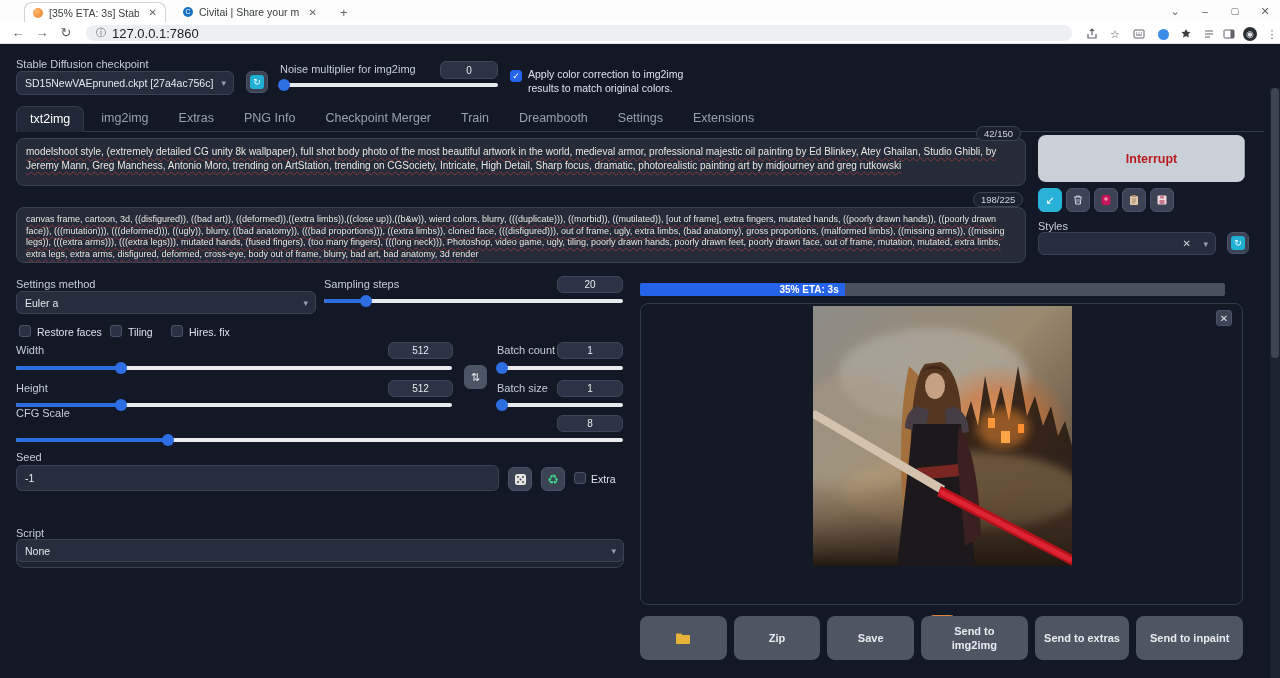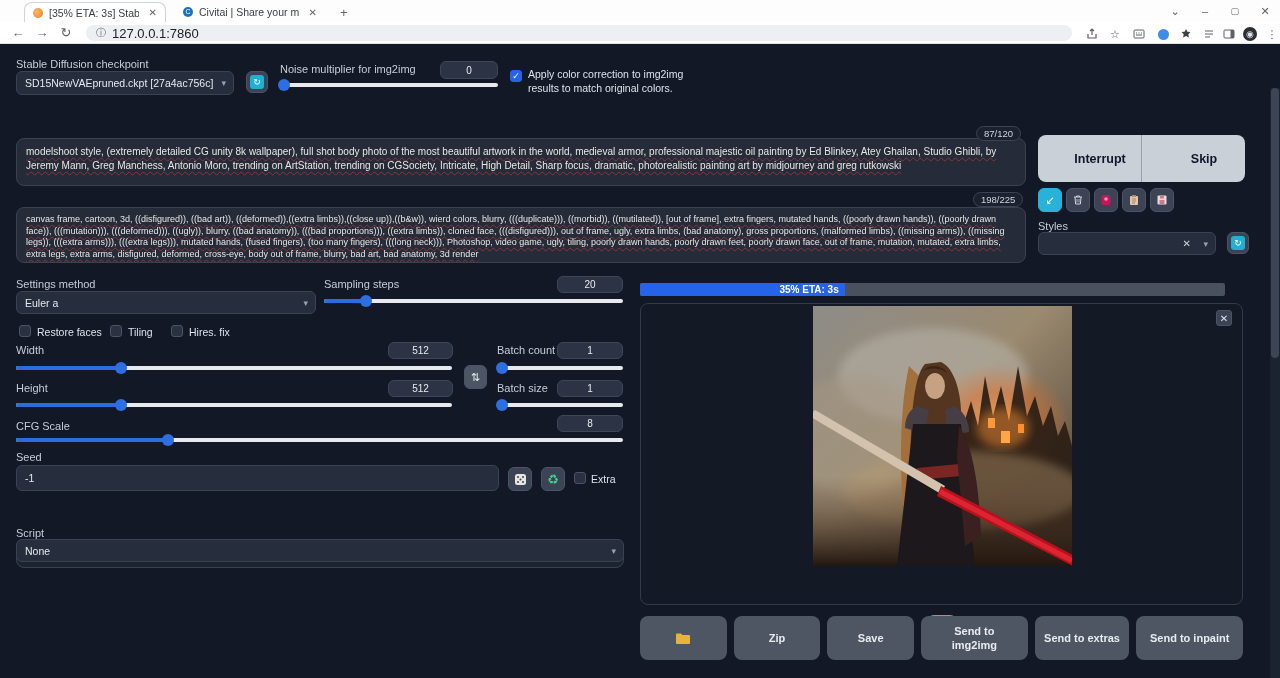--- a/index.html
+++ b/index.html
@@ -42,21 +42,21 @@
 
   .navtabs { position:absolute; left:16px; top:62px; width:1248px; height:26px; border-bottom:1px solid #323b4c; display:flex; gap:4px; font-size:12.5px; }
   .navtab { padding:5px 13px; color:#97a0b0; white-space:nowrap; }
   .navtab.active { background:#212938; border:1px solid #323b4c; border-bottom:1px solid #212938; border-radius:8px 8px 0 0; color:#ffffff; margin-bottom:-1px; }
 
   .promptbox { position:absolute; left:16px; background:#252b39; border:1px solid #3a4150; border-radius:8px; padding:6px 9px; color:#e8e6e2; overflow:hidden; }
   .spell { text-decoration-line:underline; text-decoration-style:wavy; text-decoration-color:rgba(205,60,60,.55); text-decoration-thickness:1px; text-underline-offset:2px; }
   .counter { position:absolute; background:#1b212e; border:1px solid #3c4454; border-radius:8px; font-size:9.5px; color:#ced4de; padding:1px 7px; z-index:3; }
 
   .bigbtn { position:absolute; background:#c9d0d8; border-radius:8px; display:flex; overflow:hidden; }
-  .bigbtn .half { flex:1; display:flex; align-items:center; justify-content:center; color:#0f172a; font-weight:bold; font-size:12.5px;margin-left:21px; }
+  .bigbtn .half { flex:1; display:flex; align-items:center; justify-content:center; color:#b91c1c; font-weight:bold; font-size:12.5px;margin-left:21px; }
   .bigbtn .div { width:1px; background:#98a0ab; }
 
   .graybtn { background:#4e5663; border-radius:8px; color:#e8ebf0; font-size:11px; font-weight:bold; display:flex; align-items:center; justify-content:center; text-align:center; line-height:1.3; }
 
   .progress { position:absolute; left:640px; top:283px; width:585px; height:13px; background:#49515f; border-radius:2px; overflow:hidden; }
   .progress .pfill { height:100%; background:#2563eb; display:flex; align-items:center; justify-content:flex-end; padding-right:6px; color:#fff; font-size:10px; font-weight:bold; white-space:nowrap; }
 
   .outpanel { position:absolute; left:640px; top:303px; width:603px; height:302px; background:#131925; border:1px solid #333b4a; border-radius:8px; }
   .closebtn { position:absolute; width:16px; height:16px; background:#3b4354; border:1px solid #4a5468; border-radius:3px; color:#dfe3ea; font-size:10px; display:flex; align-items:center; justify-content:center; }
   .thumb { position:absolute; left:927px; top:571px; width:30px; height:30px; border:2px solid #d9863c; border-radius:7px; overflow:hidden; background:#1a120c; }
@@ -152,22 +152,33 @@
     <div class="numbox" style="left:440px; top:17px; width:58px; height:18px;">0</div>
     <div class="slider" style="left:280px; top:35px; width:218px;">
       <div class="track"></div>
         <div class="fill" style="width:2%;"></div>
         <div class="knob" style="left:2%;"></div>
     </div>
 
     <div class="cbox checked" style="left:510px; top:26px;">✓</div>
     <div class="cblabel" style="left:528px; top:23px; width:186px; line-height:1.35;">Apply color correction to img2img results to match original colors.</div>
 
-
-    <div class="counter" style="left:976px; top:82px;">87/120</div>
+    <div class="navtabs">
+      <div class="navtab active">txt2img</div>
+      <div class="navtab">img2img</div>
+      <div class="navtab">Extras</div>
+      <div class="navtab">PNG Info</div>
+      <div class="navtab">Checkpoint Merger</div>
+      <div class="navtab">Train</div>
+      <div class="navtab">Dreambooth</div>
+      <div class="navtab">Settings</div>
+      <div class="navtab">Extensions</div>
+    </div>
+
+    <div class="counter" style="left:976px; top:82px;">42/150</div>
     <div class="promptbox spell" style="top:94px; width:1010px; height:48px; font-size:10px; line-height:14px;">modelshoot style, (extremely detailed CG unity 8k wallpaper), full shot body photo of the most beautiful artwork in the world, medieval armor, professional majestic oil painting by Ed Blinkey, Atey Ghailan, Studio Ghibli, by Jeremy Mann, Greg Manchess, Antonio Moro, trending on ArtStation, trending on CGSociety, Intricate, High Detail, Sharp focus, dramatic, photorealistic painting art by midjourney and greg rutkowski</div>
 
     <div class="counter" style="left:973px; top:148px;">198/225</div>
     <div class="promptbox spell" style="top:163px; width:1010px; height:56px; font-size:9px; line-height:11.5px;">canvas frame, cartoon, 3d, ((disfigured)), ((bad art)), ((deformed)),((extra limbs)),((close up)),((b&amp;w)), wierd colors, blurry, (((duplicate))), ((morbid)), ((mutilated)), [out of frame], extra fingers, mutated hands, ((poorly drawn hands)), ((poorly drawn face)), (((mutation))), (((deformed))), ((ugly)), blurry, ((bad anatomy)), (((bad proportions))), ((extra limbs)), cloned face, (((disfigured))), out of frame, ugly, extra limbs, (bad anatomy), gross proportions, (malformed limbs), ((missing arms)), ((missing legs)), (((extra arms))), (((extra legs))), mutated hands, (fused fingers), (too many fingers), (((long neck))), Photoshop, video game, ugly, tiling, poorly drawn hands, poorly drawn feet, poorly drawn face, out of frame, mutation, mutated, extra limbs, extra legs, extra arms, disfigured, deformed, cross-eye, body out of frame, blurry, bad art, bad anatomy, 3d render</div>
 
     <div class="lbl" style="left:16px; top:234px;">Settings method</div>
     <div class="dd" style="left:16px; top:247px; width:300px; height:23px;">
       <span>Euler a</span>
       <span class="caret">▾</span>
     </div>
@@ -216,21 +227,21 @@
     </div>
 
     <div class="lbl" style="left:497px; top:338px;">Batch size</div>
     <div class="numbox" style="left:557px; top:336px; width:66px; height:17px;">1</div>
     <div class="slider" style="left:497px; top:355px; width:126px;">
       <div class="track"></div>
         <div class="fill" style="width:4%;"></div>
         <div class="knob" style="left:4%;"></div>
     </div>
 
-    <div class="lbl" style="left:16px; top:376px;">CFG Scale</div>
+    <div class="lbl" style="left:16px; top:363px;">CFG Scale</div>
     <div class="numbox" style="left:557px; top:371px; width:66px; height:17px;">8</div>
     <div class="slider" style="left:16px; top:390px; width:607px;">
       <div class="track"></div>
         <div class="fill" style="width:25%;"></div>
         <div class="knob" style="left:25%;"></div>
     </div>
 
     <div class="lbl" style="left:16px; top:407px;">Seed</div>
     <div class="dd" style="left:16px; top:421px; width:483px; height:26px;">
       <span>-1</span>
@@ -258,21 +269,20 @@
 
     <div class="lbl" style="left:16px; top:483px;">Script</div>
     <div class="dd" style="left:16px; top:495px; width:608px; height:23px;">
       <span>None</span>
       <span class="caret">▾</span>
     </div>
 
     <div class="bigbtn" style="left:1038px; top:91px; width:207px; height:47px;">
       <div class="half">Interrupt</div>
       <div class="div"></div>
-      <div class="half">Skip</div>
     </div>
 
     <div class="iconbtn" style="left:1038px; top:144px; width:24px; height:24px; background:#28b2d7; border-color:#28b2d7;">
       <span style="color:#fff; font-size:11px;">↙</span>
     </div>
     <div class="iconbtn" style="left:1066px; top:144px; width:24px; height:24px;">
       <svg width="12" height="12" viewBox="0 0 12 12">
           <path d="M2 3h8M4.5 3V2h3v1M3 3l.6 7h4.8L9 3" fill="none" stroke="#cfd4dd" stroke-width="1"></path>
           <path d="M5 5v3.5M7 5v3.5" stroke="#cfd4dd" stroke-width=".8"></path>
         </svg>

